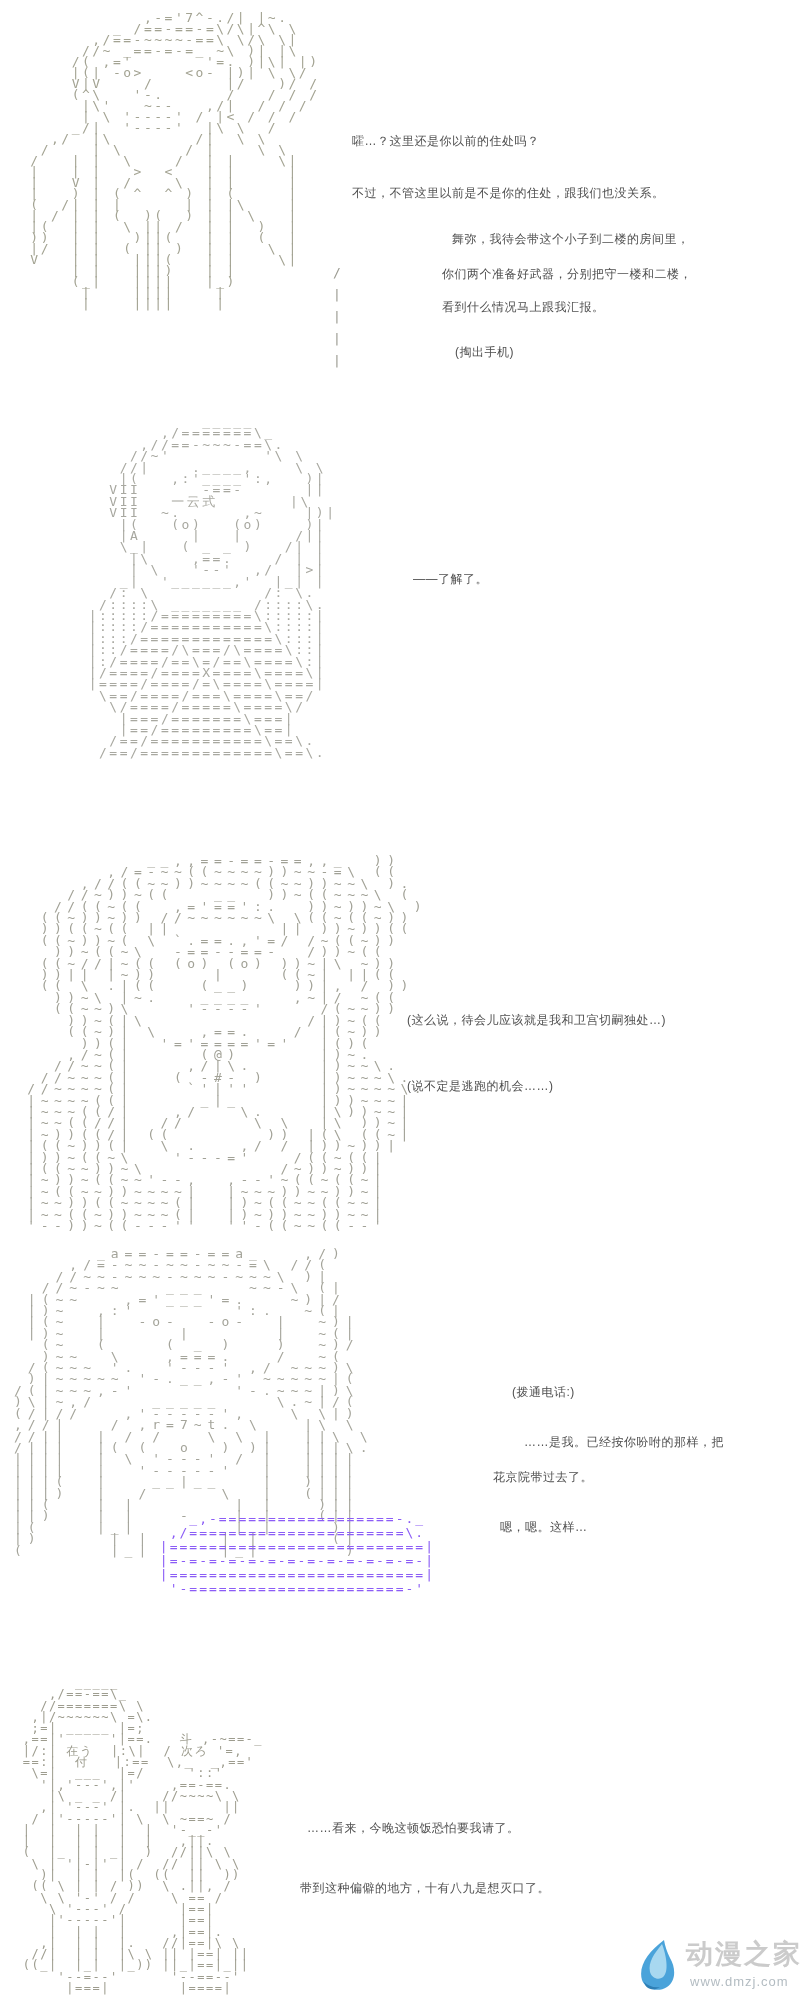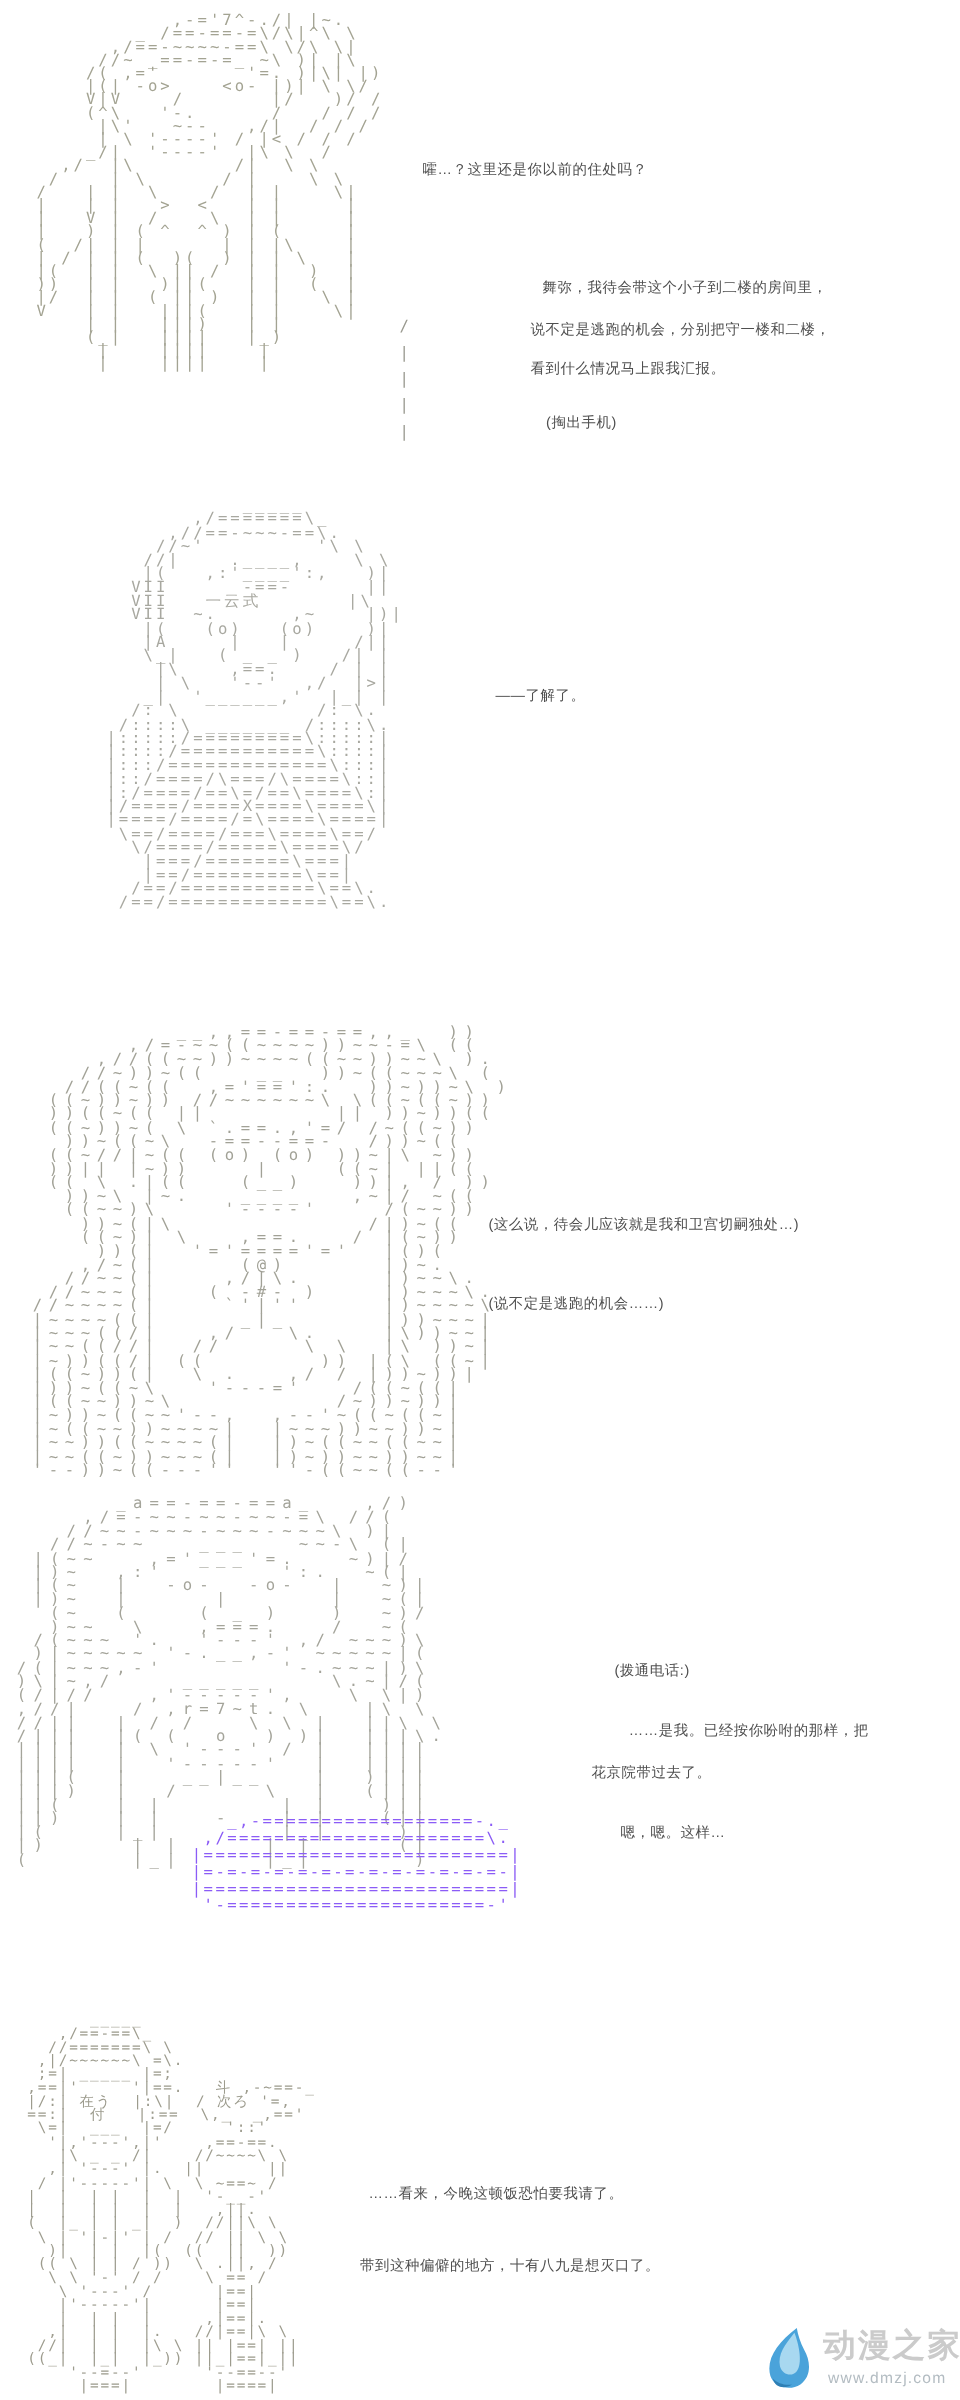--- a/index.html
+++ b/index.html
@@ -200,31 +200,32 @@
     \ '---' /      |==|
     |'-----'|      |==|
     |  | |  |     ,|==|.
    ,|  | |  |.   //|==|\ \
   //|  | |  |\ \ || |==| ||
  ((_|  |_|  |_)) ||_|==|_||
      '--=--'      '--==--'
       |===|        |====|</pre>
 
   <div class="dlg" style="left:352px;top:133px;">嚯…？这里还是你以前的住处吗？</div>
+  <div class="dlg" style="left:352px;top:185px;">不过，不管这里以前是不是你的住处，跟我们也没关系。</div>
   <div class="dlg" style="left:452px;top:231px;">舞弥，我待会带这个小子到二楼的房间里，</div>
-  <div class="dlg" style="left:442px;top:266px;">说不定是逃跑的机会，分别把守一楼和二楼，</div>
+  <div class="dlg" style="left:442px;top:266px;">你们两个准备好武器，分别把守一楼和二楼，</div>
   <div class="dlg" style="left:442px;top:299px;">看到什么情况马上跟我汇报。</div>
   <div class="dlg" style="left:455px;top:344px;">(掏出手机)</div>
   <div class="dlg" style="left:413px;top:571px;">——了解了。</div>
   <div class="dlg" style="left:407px;top:1012px;">(这么说，待会儿应该就是我和卫宫切嗣独处…)</div>
   <div class="dlg" style="left:407px;top:1078px;">(说不定是逃跑的机会……)</div>
   <div class="dlg" style="left:512px;top:1384px;">(拨通电话:)</div>
   <div class="dlg" style="left:524px;top:1434px;">……是我。已经按你吩咐的那样，把</div>
   <div class="dlg" style="left:493px;top:1469px;">花京院带过去了。</div>
-  <div class="dlg" style="left:517px;top:1519px;text-align:right;">嗯，嗯。这样…</div>
+  <div class="dlg" style="left:500px;top:1519px;text-align:right;">嗯，嗯。这样…</div>
   <div class="dlg" style="left:307px;top:1820px;">……看来，今晚这顿饭恐怕要我请了。</div>
   <div class="dlg" style="left:300px;top:1880px;">带到这种偏僻的地方，十有八九是想灭口了。</div>
 
   <div class="footer-logo">
     <svg class="logo-icon" viewBox="0 0 46 54" xmlns="http://www.w3.org/2000/svg">
       <path d="M30,2 C14,14 4,28 8,42 C11,51 24,55 33,49 C42,43 42,30 36,20 C33,14 31,8 30,2 Z" fill="#4aa3da"></path>
       <path d="M28,6 C20,16 14,24 16,34 C18,41 26,43 30,38 C35,32 32,16 28,6 Z" fill="#a8d8f0"></path>
       <path d="M10,44 C14,48 20,50 26,49 C20,53 12,52 10,44 Z" fill="#2e7fb5"></path>
     </svg>
     <div class="site-name">动漫之家</div>

